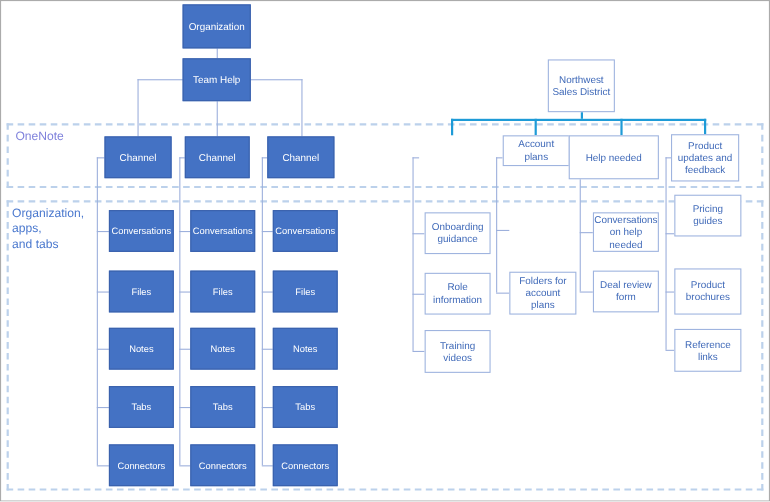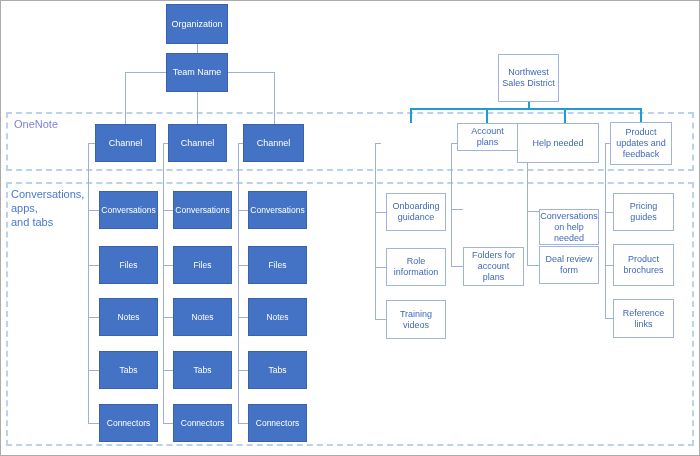--- a/index.html
+++ b/index.html
@@ -36,21 +36,21 @@
 </style>
 </head>
 <body>
 
 <div id="canvas">
 
   <div class="region" style="left:5px;top:111px;width:688px;height:59px"></div>
   <div class="region" style="left:5px;top:181px;width:688px;height:264px"></div>
 
   <div class="region-label" id="lbl-channels" style="left:13px;top:116px">OneNote</div>
-  <div class="region-label" id="lbl-convapps" style="left:10px;top:186px;width:90px">Conversations,
+  <div class="region-label" id="lbl-convapps" style="left:10px;top:186px;width:90px">Organization,
 apps,
 and tabs</div>
 
   <div id="lines">
       <i class="v p" style="left: 196px; top: 43px; height: 9px;"></i>
       <i class="h p" style="left: 124px; top: 71px; width: 150px;"></i>
       <i class="v p" style="left: 124px; top: 71px; height: 52px;"></i>
       <i class="v p" style="left: 273px; top: 71px; height: 52px;"></i>
       <i class="v p" style="left: 196px; top: 91px; height: 32px;"></i>
       <i class="h p" style="left: 87px; top: 142px; width: 7px;"></i>
@@ -94,21 +94,21 @@
       <i class="h p" style="left: 526px; top: 210px; width: 12px;"></i>
       <i class="h p" style="left: 526px; top: 264px; width: 12px;"></i>
       <i class="h p" style="left: 604px; top: 142px; width: 5px;"></i>
       <i class="v p" style="left: 604px; top: 142px; height: 175px;"></i>
       <i class="h p" style="left: 604px; top: 211px; width: 8px;"></i>
       <i class="h p" style="left: 604px; top: 264px; width: 8px;"></i>
       <i class="h p" style="left: 604px; top: 317px; width: 8px;"></i>
     </div>
 
   <div class="bx solid" style="left:165px;top:3px;width:62px;height:40px">Organization</div>
-  <div class="bx solid" style="left:165px;top:52px;width:62px;height:39px">Team Name</div>
+  <div class="bx solid" style="left:165px;top:52px;width:62px;height:39px">Team Help</div>
 
   <div class="bx solid" style="left:94px;top:123px;width:61px;height:38px">Channel</div>
   <div class="bx solid" style="left:167px;top:123px;width:59px;height:38px">Channel</div>
   <div class="bx solid" style="left:242px;top:123px;width:61px;height:38px">Channel</div>
 
   <div class="bx solid small" style="left:98px;top:190px;width:59px;height:38px">Conversations</div>
   <div class="bx solid small" style="left:98px;top:245px;width:59px;height:38px">Files</div>
   <div class="bx solid small" style="left:98px;top:297px;width:59px;height:38px">Notes</div>
   <div class="bx solid small" style="left:98px;top:350px;width:59px;height:38px">Tabs</div>
   <div class="bx solid small" style="left:98px;top:403px;width:59px;height:38px">Connectors</div>
@@ -130,20 +130,20 @@
   <div class="bx outline" style="left:456px;top:122px;width:61px;height:28px">Account plans</div>
   <div class="bx outline" style="left:516px;top:122px;width:82px;height:40px">Help needed</div>
   <div class="bx outline" style="left:609px;top:121px;width:62px;height:43px">Product updates and feedback</div>
 
   <div class="bx outline" style="left:385px;top:192px;width:60px;height:38px">Onboarding guidance</div>
   <div class="bx outline" style="left:385px;top:247px;width:60px;height:38px">Role information</div>
   <div class="bx outline" style="left:385px;top:299px;width:60px;height:39px">Training videos</div>
 
   <div class="bx outline" style="left:462px;top:246px;width:61px;height:39px">Folders for account plans</div>
 
-  <div class="bx outline" style="left:538px;top:208px;width:60px;height:36px">Conversations on help needed</div>
+  <div class="bx outline" style="left:538px;top:192px;width:60px;height:36px">Conversations on help needed</div>
   <div class="bx outline" style="left:538px;top:245px;width:60px;height:38px">Deal review form</div>
 
-  <div class="bx outline" style="left:612px;top:192px;width:61px;height:38px">Pricing guides</div>
+  <div class="bx outline" style="left:612px;top:176px;width:61px;height:38px">Pricing guides</div>
   <div class="bx outline" style="left:612px;top:243px;width:61px;height:42px">Product brochures</div>
   <div class="bx outline" style="left:612px;top:298px;width:61px;height:39px">Reference links</div>
 
 </div>
 
 </body></html>

